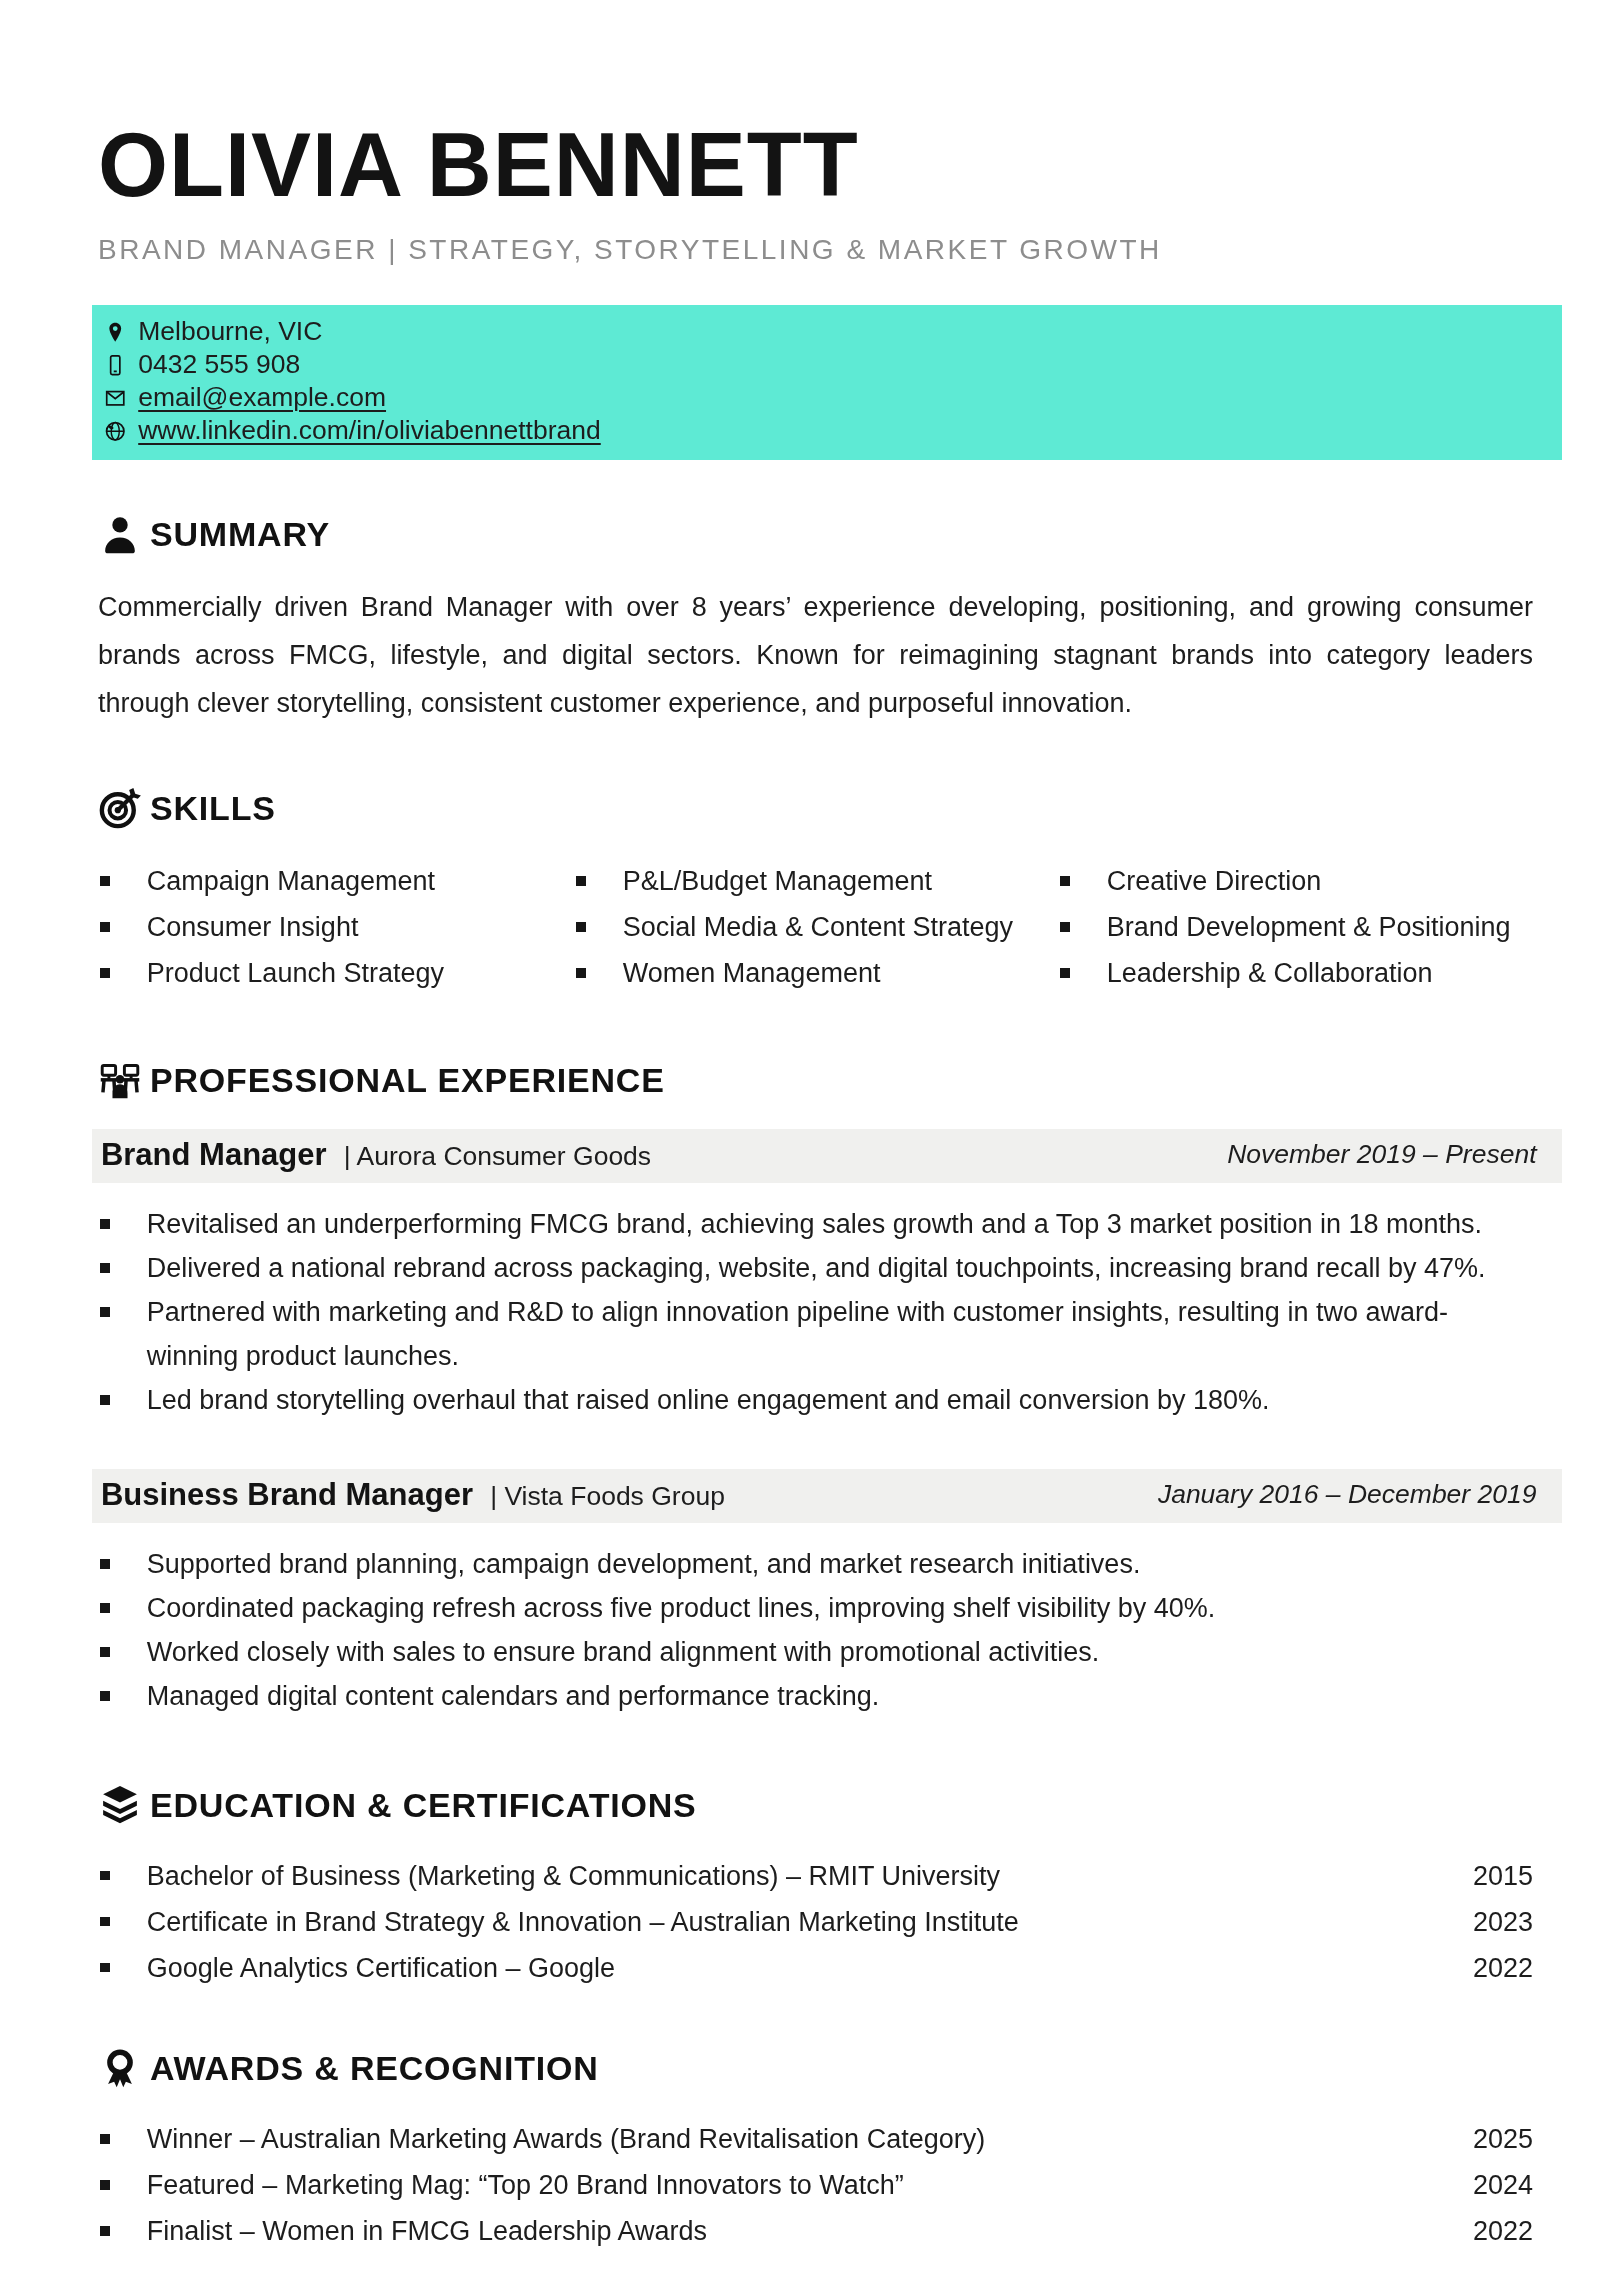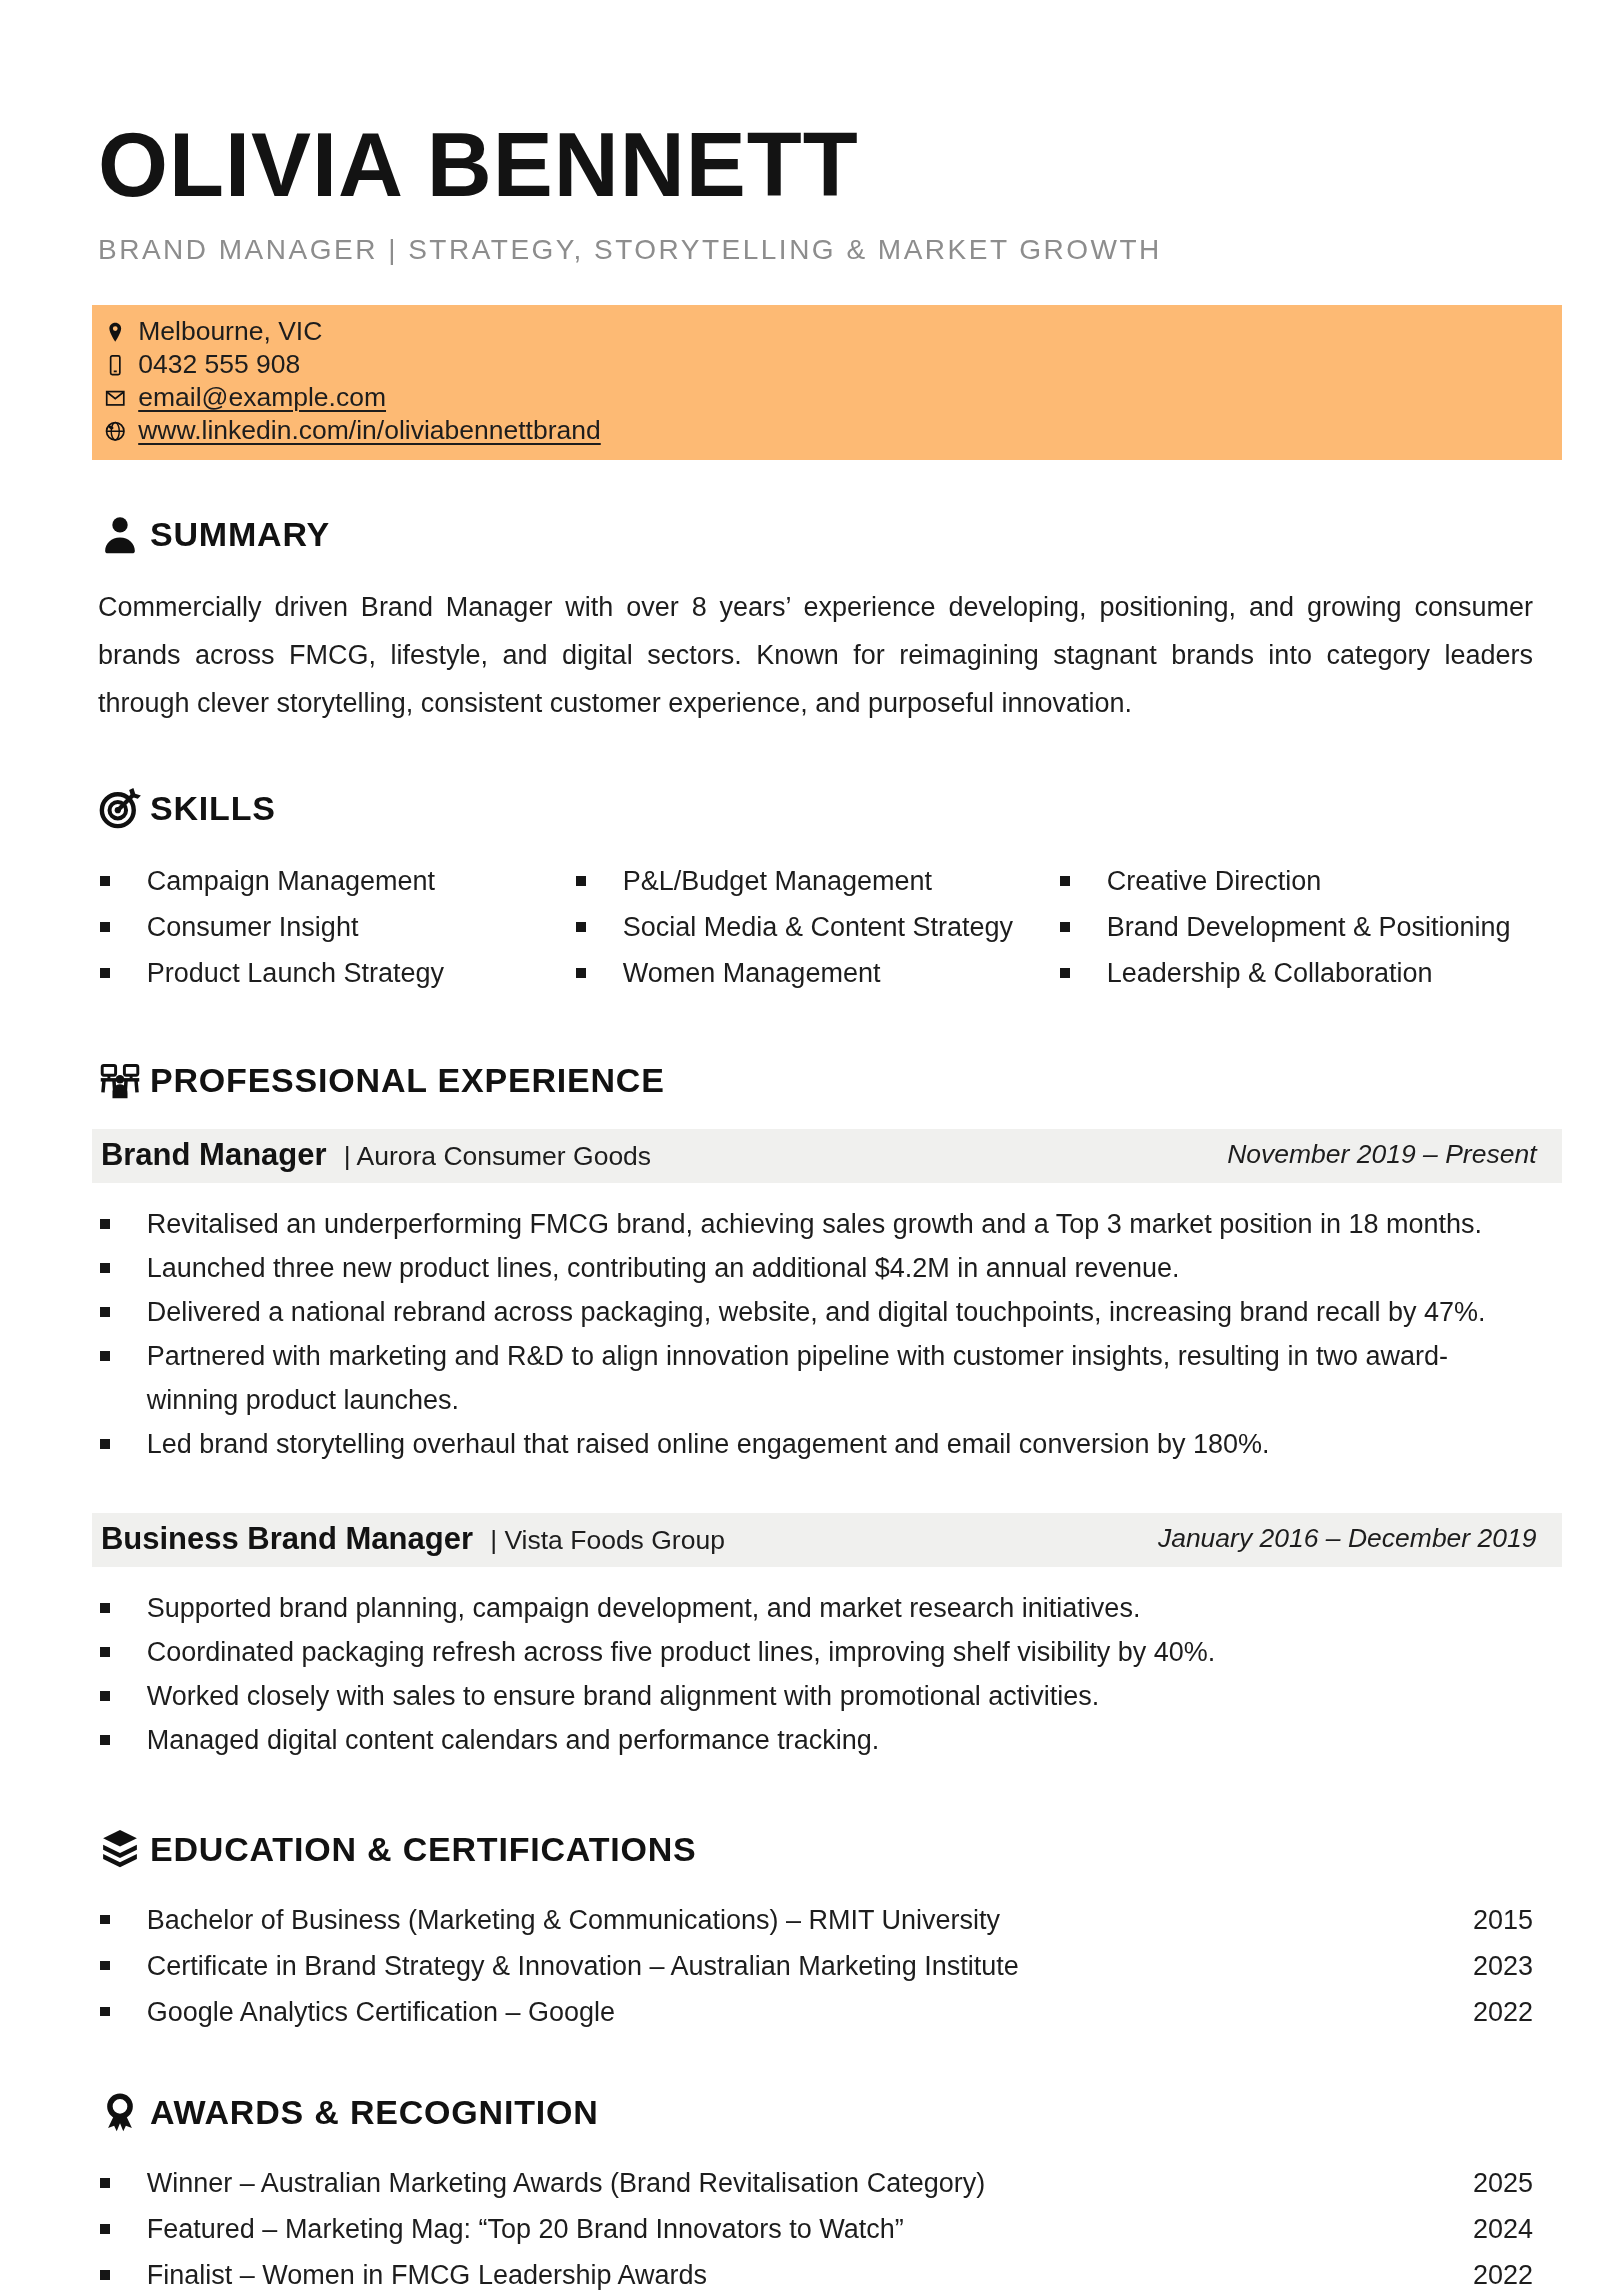--- a/index.html
+++ b/index.html
@@ -18,21 +18,21 @@
     letter-spacing:1px; color:#131313; white-space:nowrap;
   }
   .tagline {
     margin-top:23.5px; font-size:28px; font-weight:400;
     letter-spacing:2.5px; color:#8d8d8d; white-space:nowrap;
   }
 
   
   .contact-card {
     margin:39px -29px 0 -5.9px;
-    background:#fdba74;
+    background:#5eead4;
     padding:10.8px 23.5px 12.7px 11.8px;
   }
   .contact-row { display:flex; align-items:center; line-height:33px; font-size:26.5px; color:#202020; }
   .c-icon { width:22.5px; height:22.5px; flex:none; margin-right:11.8px; color:#111; }
   .c-text { color:#1d1d1d; }
   .is-link { text-decoration:underline; text-underline-offset:3.9px; text-decoration-thickness:1.5px; }
 
   
   .sec-summary { margin-top:53px; }
   .sec-skills  { margin-top:59px; }
@@ -249,24 +249,20 @@
       </div>
       <span class="job-dates">November 2019 – Present</span>
     </div>
     <div class="blist">
             <div class="b-row">
     <span class="sq"></span>
     <span class="b-text">Revitalised an underperforming FMCG brand, achieving sales growth and a Top 3 market position in 18 months.</span>
   </div>
             <div class="b-row">
     <span class="sq"></span>
-    <span class="b-text">Launched three new product lines, contributing an additional $4.2M in annual revenue.</span>
-  </div>
-            <div class="b-row">
-    <span class="sq"></span>
     <span class="b-text">Delivered a national rebrand across packaging, website, and digital touchpoints, increasing brand recall by 47%.</span>
   </div>
             <div class="b-row">
     <span class="sq"></span>
     <span class="b-text">Partnered with marketing and R&amp;D to align innovation pipeline with customer insights, resulting in two award-winning product launches.</span>
   </div>
             <div class="b-row">
     <span class="sq"></span>
     <span class="b-text">Led brand storytelling overhaul that raised online engagement and email conversion by 180%.</span>
   </div>

